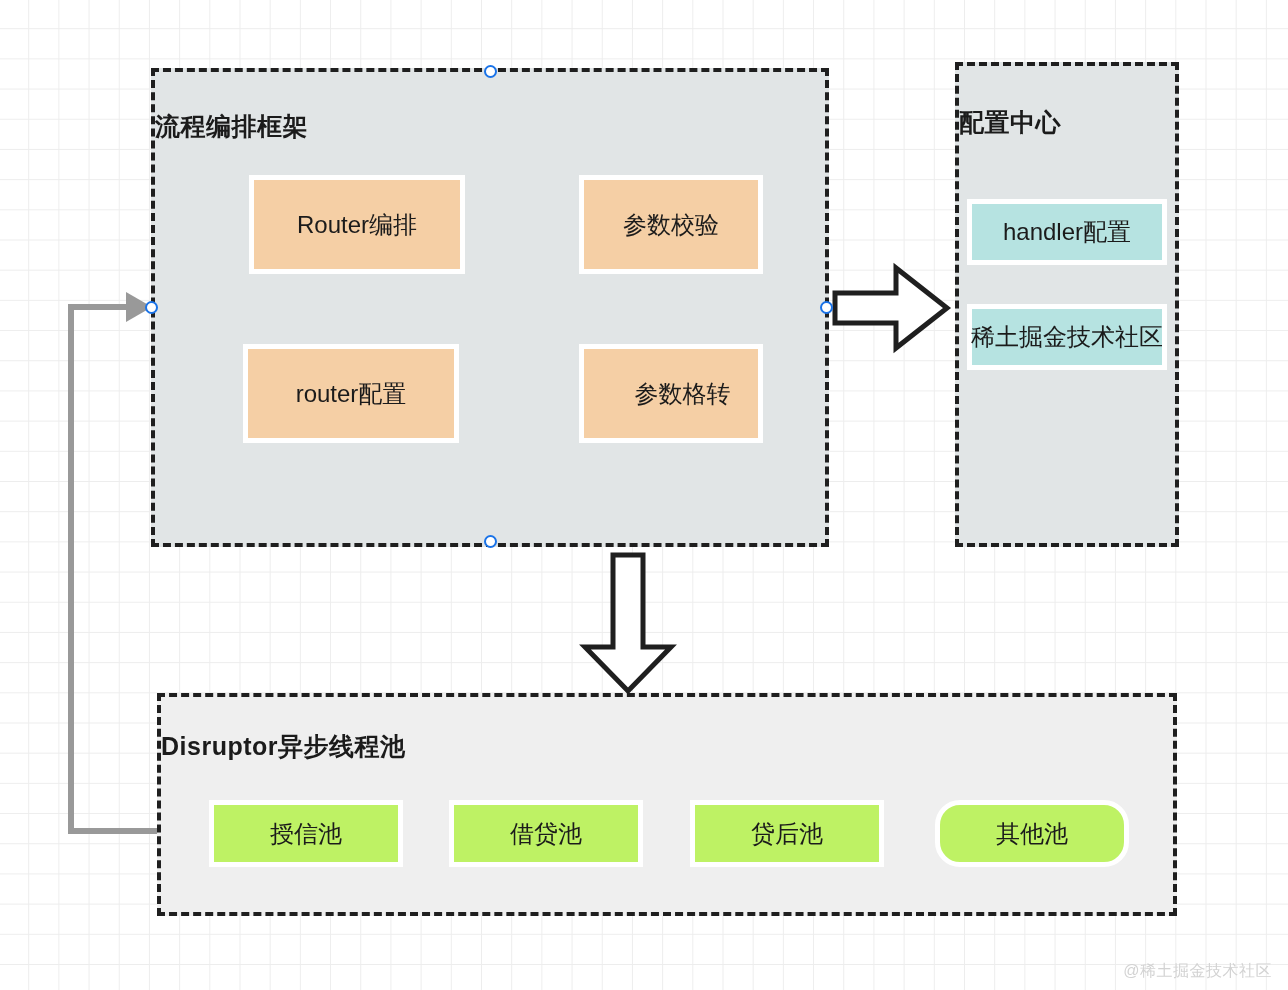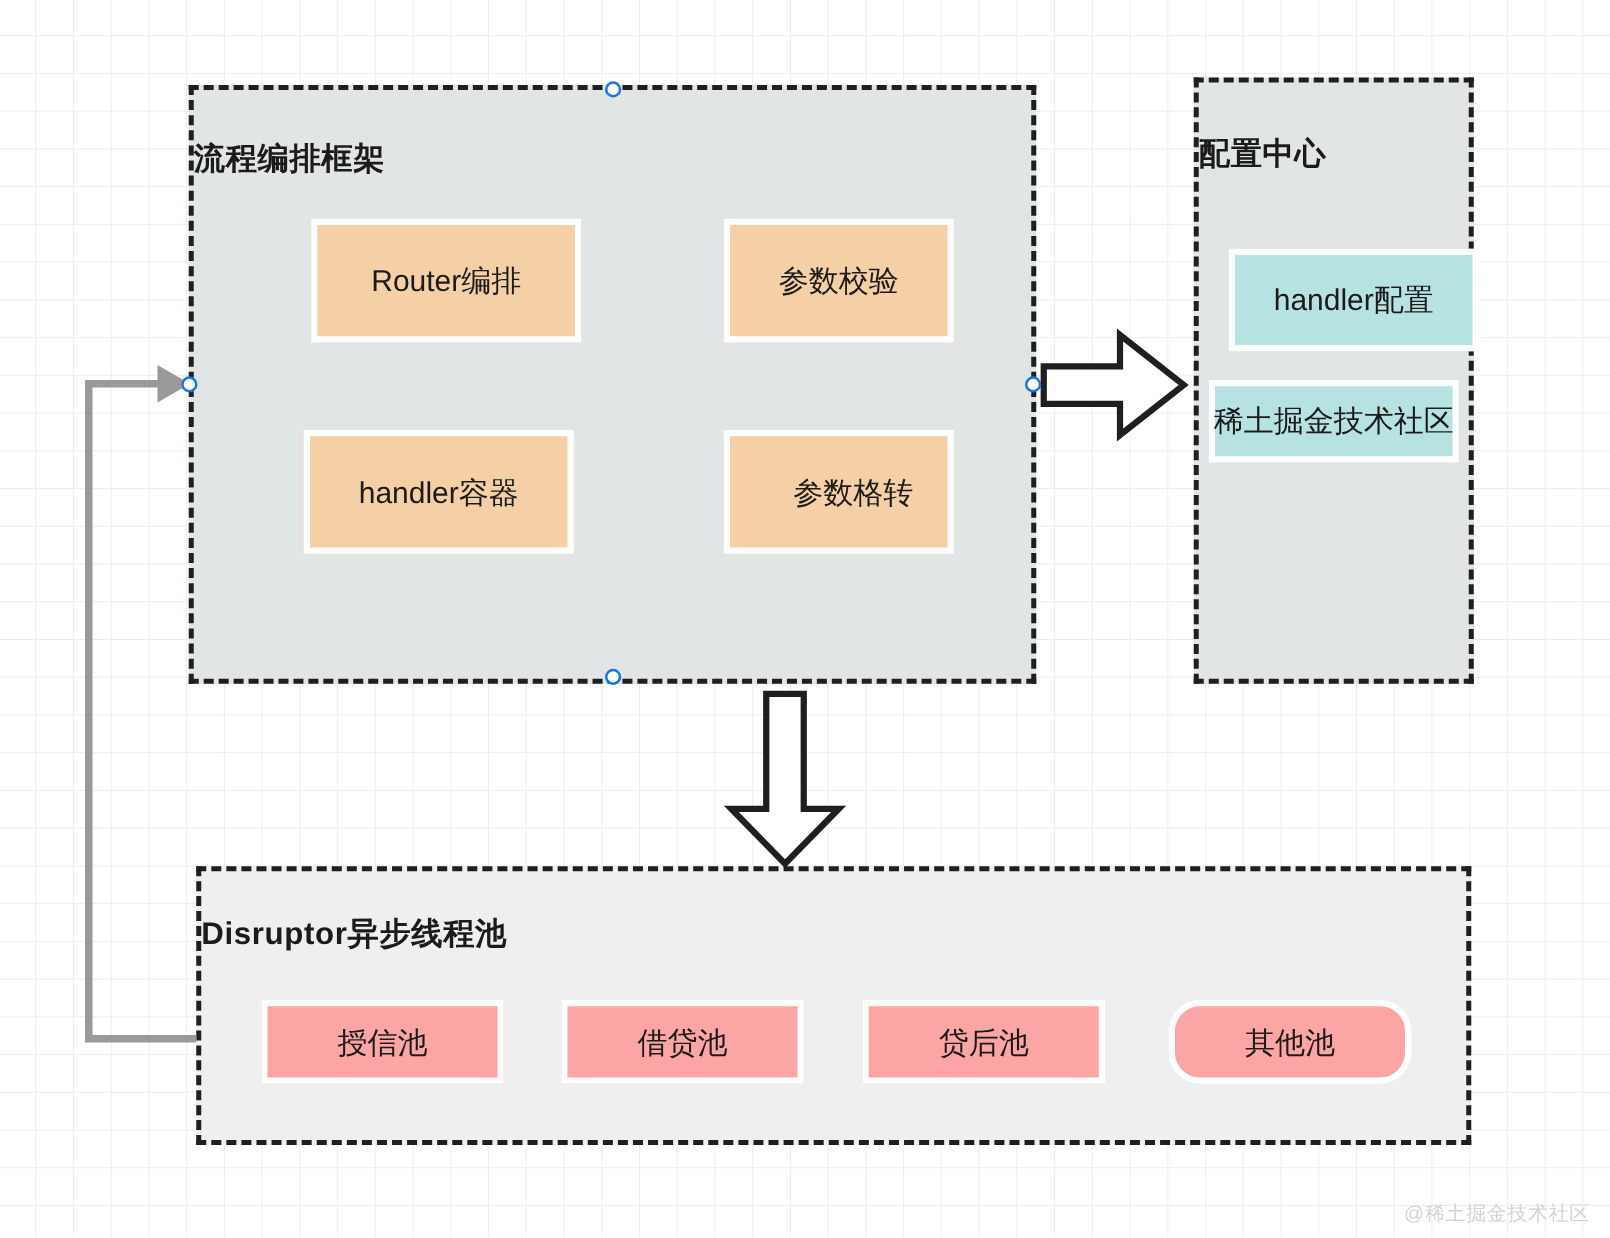--- a/index.html
+++ b/index.html
@@ -52,21 +52,21 @@
     display: flex;
     align-items: center;
     justify-content: center;
     border: 5px solid #ffffff;
     font-size: 24px;
     color: #1b1b1b;
     white-space: nowrap;
   }
   .chip.orange { background: #f5cfa5; margin-left: 12px; }
   .chip.cyan   { background: #b6e3e1; }
-  .chip.green  { background: #fca5a5; }
+  .chip.green  { background: #bef264; }
 
   
   .handle {
     position: absolute;
     width: 13px;
     height: 13px;
     box-sizing: border-box;
     border-radius: 50%;
     background: #ffffff;
     border: 2.5px solid #1a73e8;
@@ -109,37 +109,37 @@
 
     <div class="chip orange" style="left:82px; top:103px; width:216px; height:99px;">
       <span>Router编排</span>
     </div>
 
     <div class="chip orange" style="left:412px; top:103px; width:184px; height:99px;">
       <span>参数校验</span>
     </div>
 
     <div class="chip orange" style="left:76px; top:272px; width:216px; height:99px;">
-      <span>handler容器</span>
+      <span>router配置</span>
     </div>
 
     <div class="chip orange" style="left:412px; top:272px; width:184px; height:99px;padding-left:23px;">
       <span>参数格转</span>
     </div>
   </div>
 
   <div class="handle" style="left:484px; top:65px;"></div>
   <div class="handle" style="left:145px; top:301px;"></div>
   <div class="handle" style="left:820px; top:301px;"></div>
   <div class="handle" style="left:484px; top:535px;"></div>
 
   <div class="panel" id="config-panel" style="left:955px; top:62px; width:224px; height:485px;">
     <div class="panel-title" style="top:40px;">配置中心</div>
 
-    <div class="chip cyan" style="left:24px; top:133px; width:200px; height:82px;">
+    <div class="chip cyan" style="left:8px; top:133px; width:200px; height:66px;">
       <span>handler配置</span>
     </div>
 
     <div class="chip cyan" style="left:8px; top:238px; width:200px; height:66px;">
       <span>稀土掘金技术社区</span>
     </div>
 
   </div>
 
   <div class="panel" id="threadpool-panel" style="left:157px; top:693px; width:1020px; height:223px; background:#efefef;">

